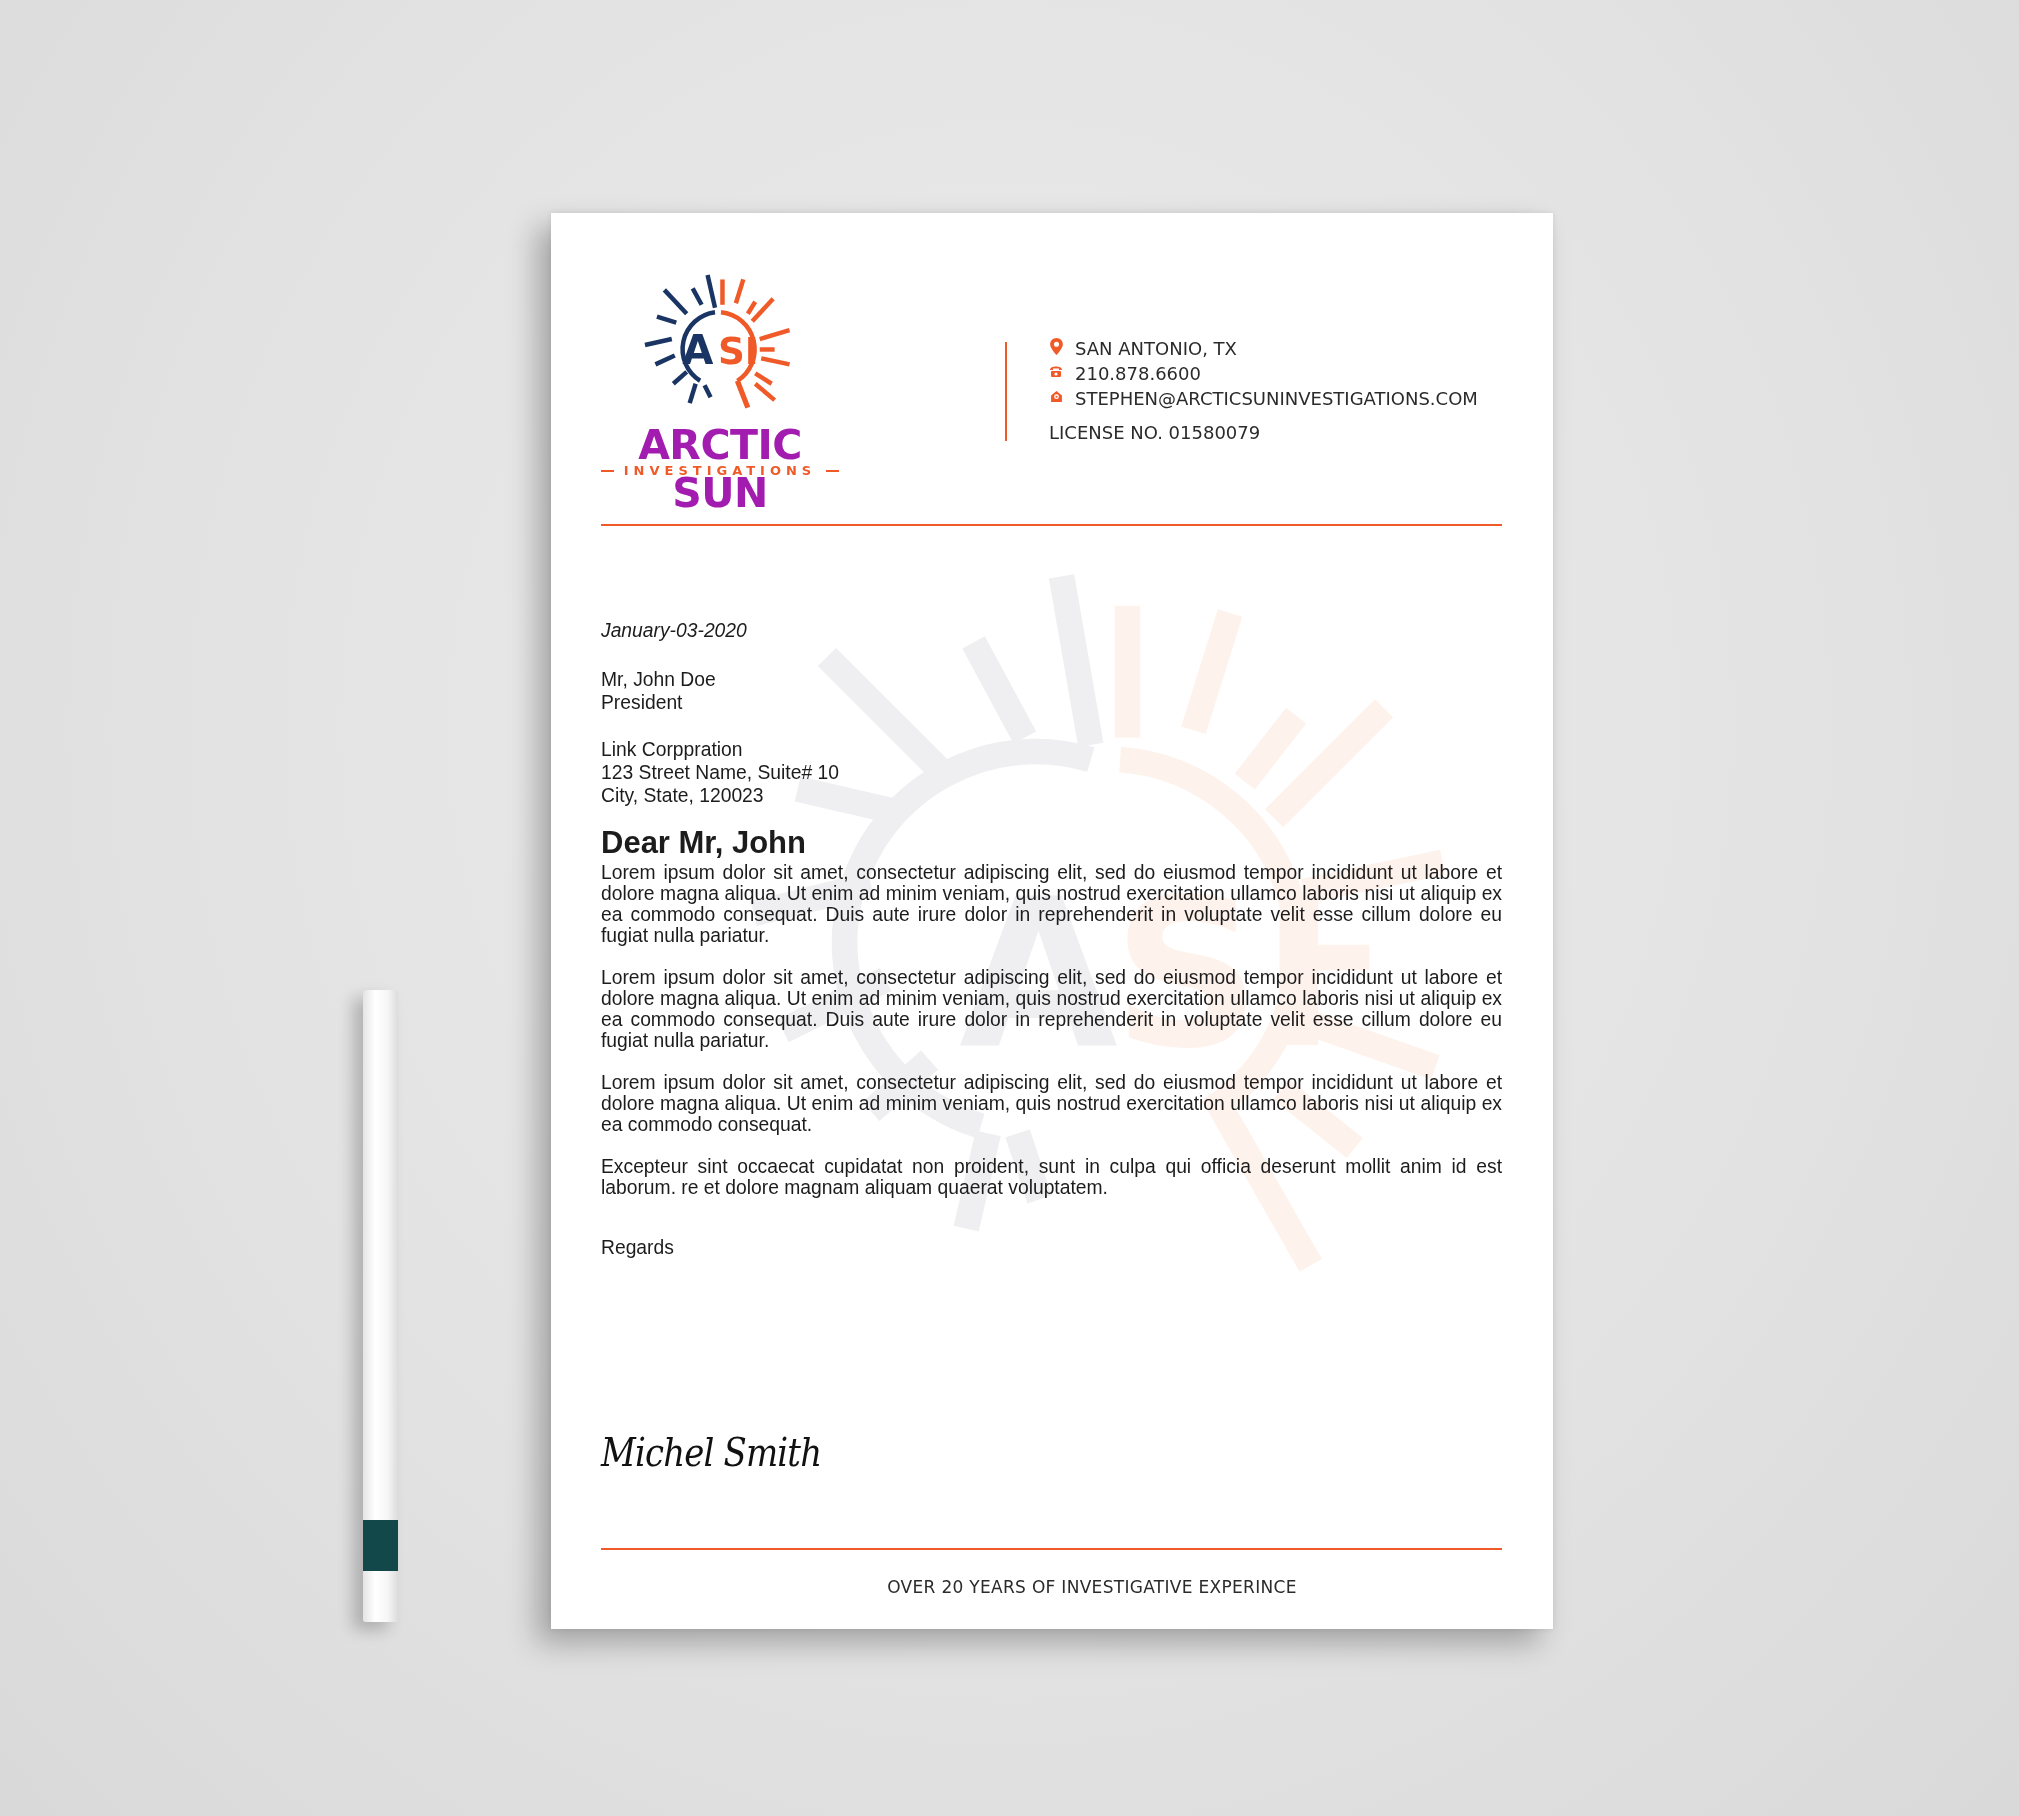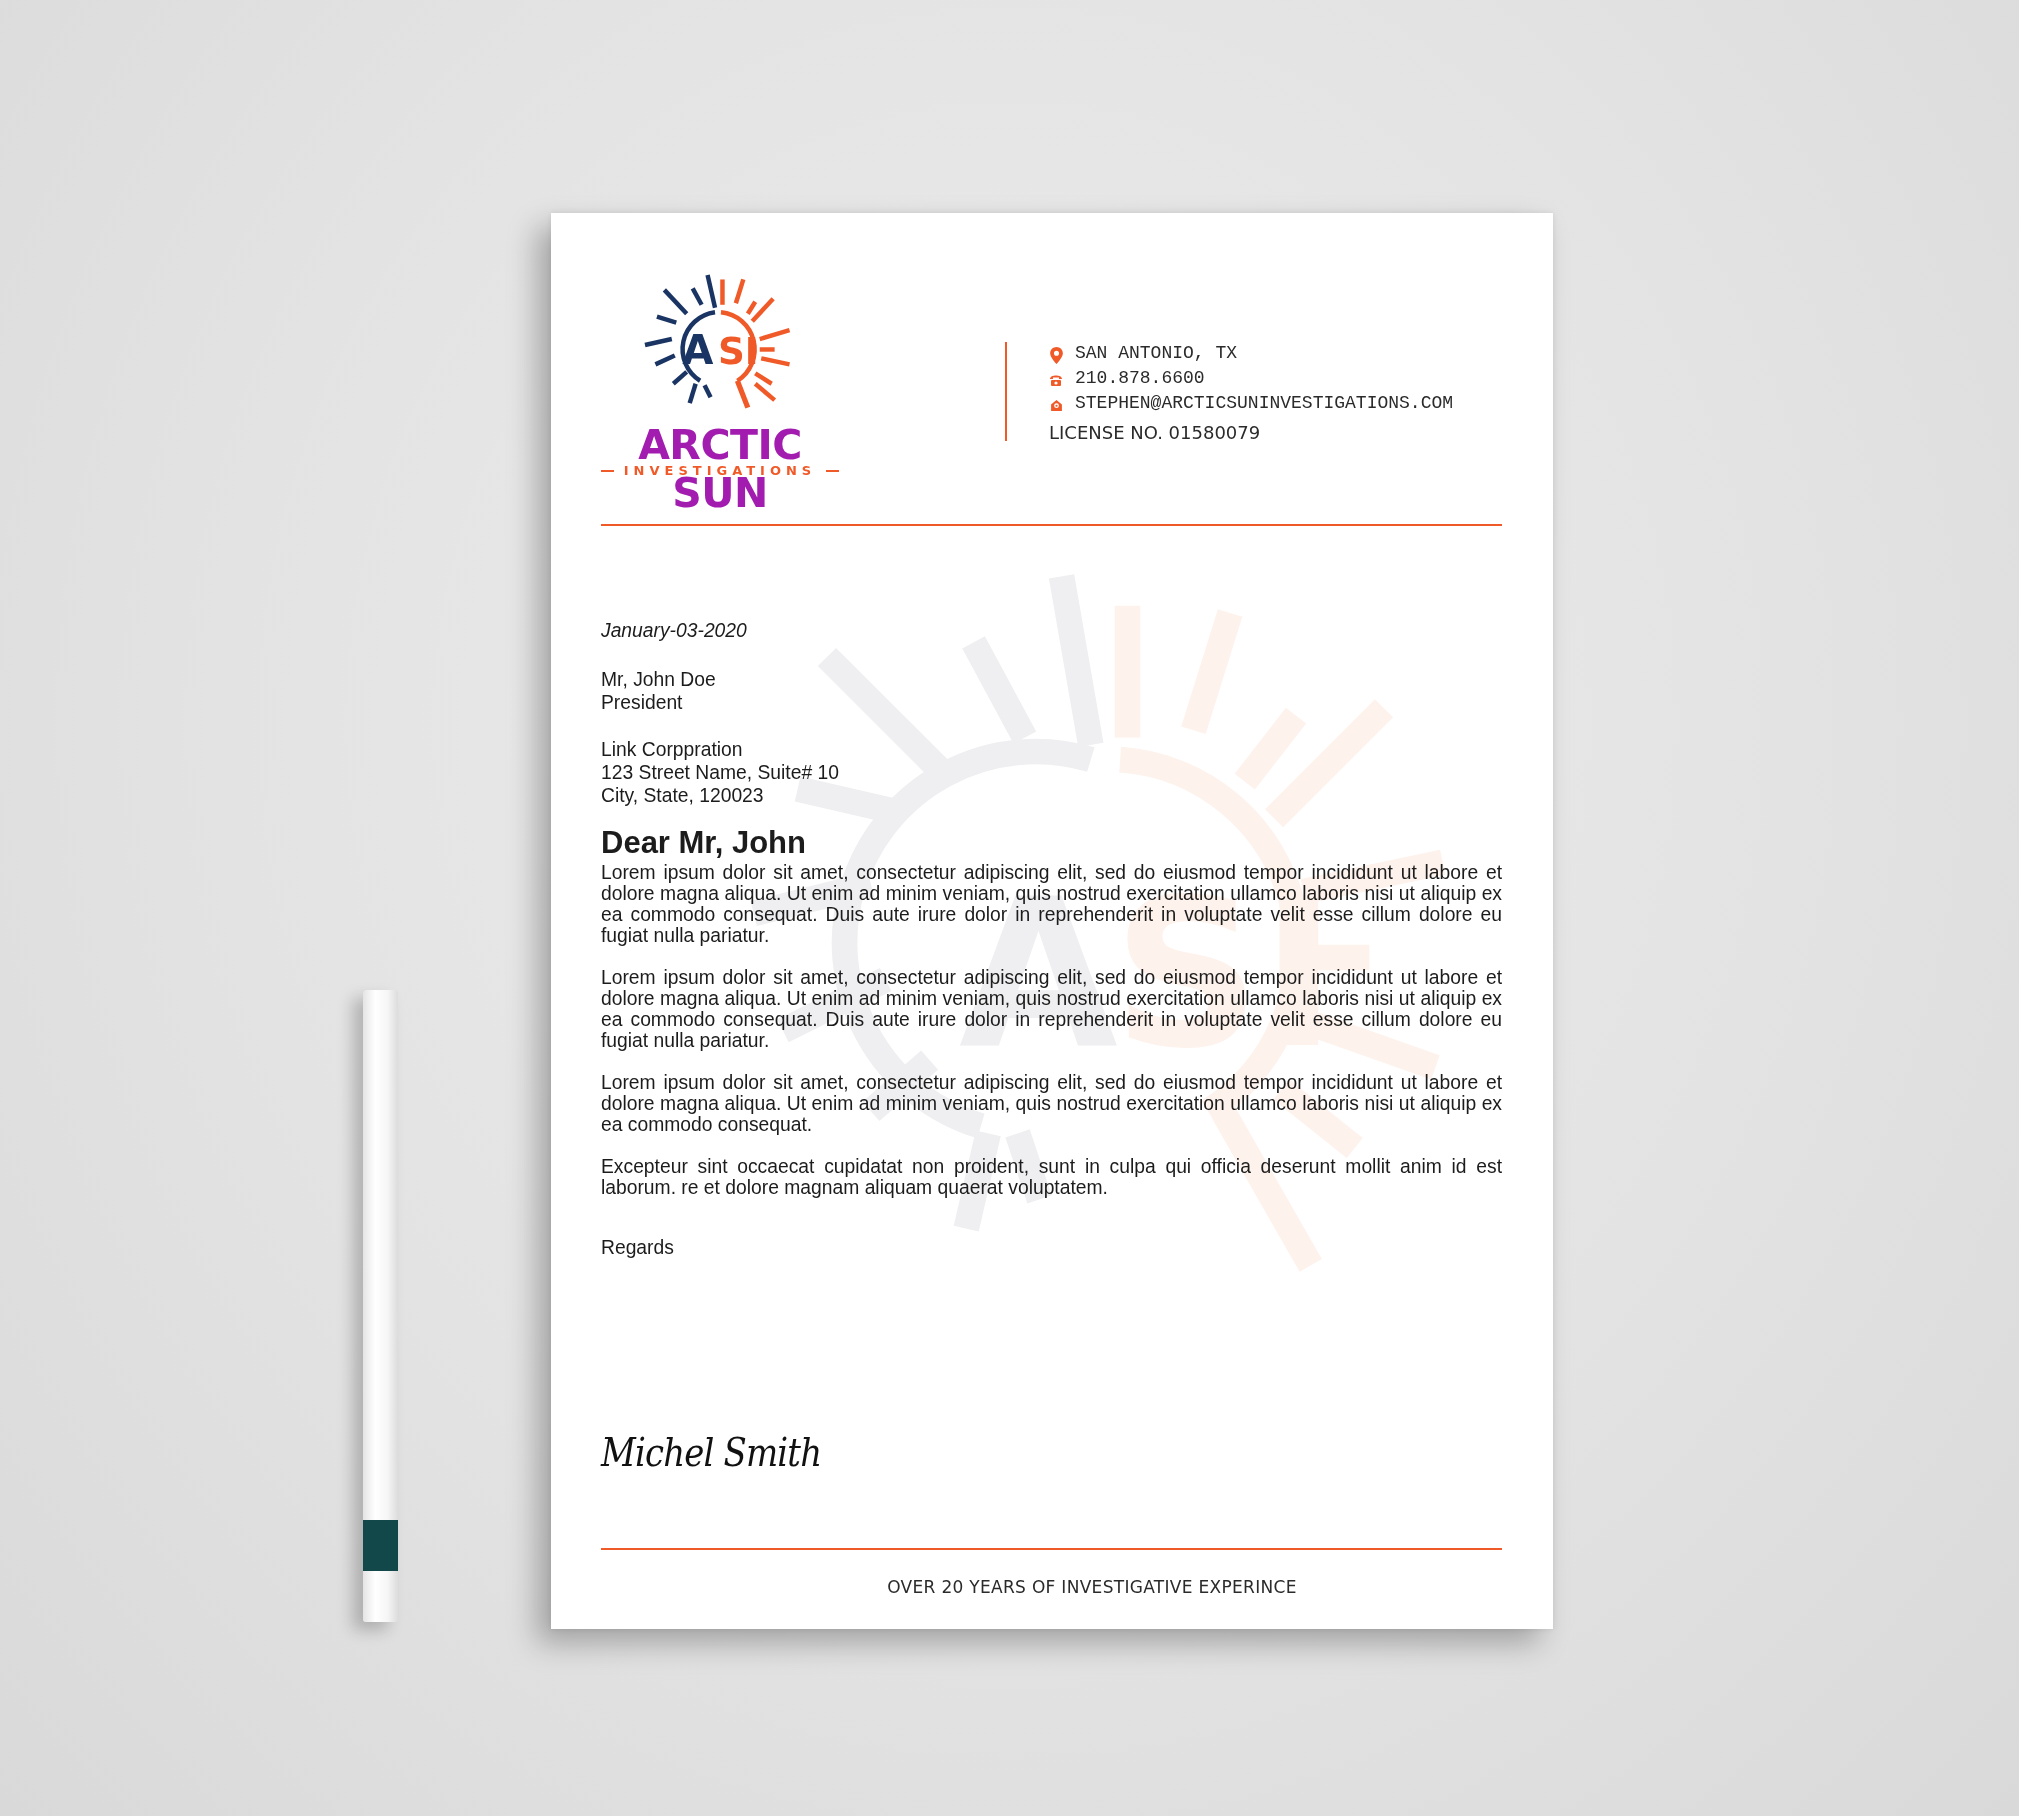--- a/index.html
+++ b/index.html
@@ -27,21 +27,21 @@
     position:absolute; left:0; top:149px; width:238px; text-align:center;
     font-family:"DejaVu Sans", sans-serif; font-weight:bold; font-size:41px; color:#a21caf; letter-spacing:-0.5px;
   }
   .brand-sub {
     position:absolute; left:0; top:191px; width:238px; display:flex; align-items:center; justify-content:center; gap:10px;
     font-family:"DejaVu Sans", sans-serif; font-weight:bold; font-size:13px; color:#f05a28; letter-spacing:5px;
   }
   .brand-sub .dash { display:inline-block; width:32px; height:2px; background:#f05a28; }
   .vdivider { position:absolute; left:454px; top:129px; width:2px; height:99px; background:#f05a28; }
   .contact { position:absolute; left:498px; top:125px; font-family:"DejaVu Sans", sans-serif; font-size:18px; color:#2b2b2b; }
-  .contact .row { display:flex; align-items:flex-end; height:25px;font-family:Liberation Mono, monospace; }
+  .contact .row { display:flex; align-items:flex-start; height:25px; }
   .contact .ico { width:14px; height:16px; margin-right:12px; color:#f05a28; display:flex; align-items:center; justify-content:center; }
   .contact .license { margin-top:9px; }
   .hrule { position:absolute; left:50px; width:901px; height:2px; background:#f05a28; }
   .letter { position:absolute; left:50px; top:406px; width:901px; font-family:"Liberation Sans", sans-serif; color:#1c1c1c; font-size:19.3px; line-height:23px; }
   .letter .date { margin:0 0 26px 0;font-style:italic; }
   .letter .block { margin:0 0 24px 0; }
   .letter .greet { font-weight:bold; font-size:31px; margin:2px 0 8px 0; }
   .letter p.body { margin:0 0 21px 0; text-align:justify; line-height:21px; }
   .letter .regards { margin-top:38px; }
   .signature { position:absolute; left:50px; top:1216px; font-family:"DejaVu Serif", serif; font-style:italic; font-size:40px; color:#111; letter-spacing:-1px; transform:scaleX(0.85); transform-origin:left; }

